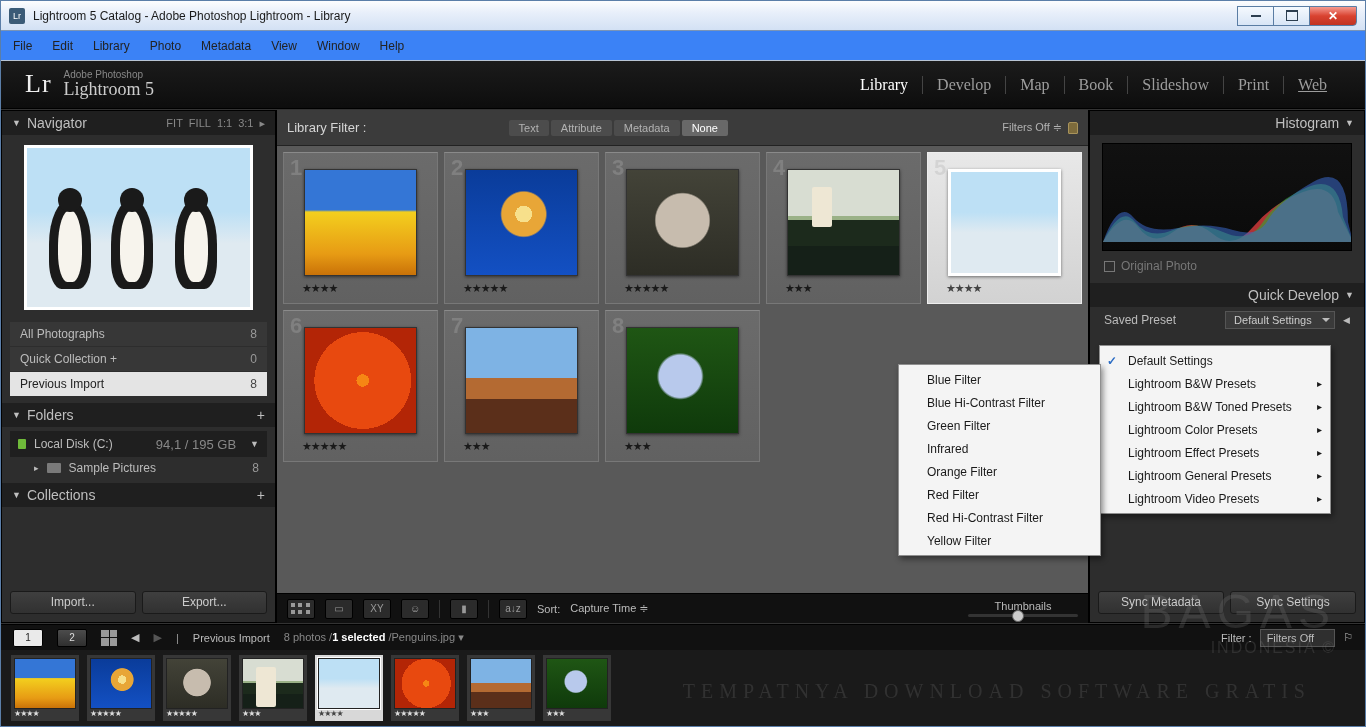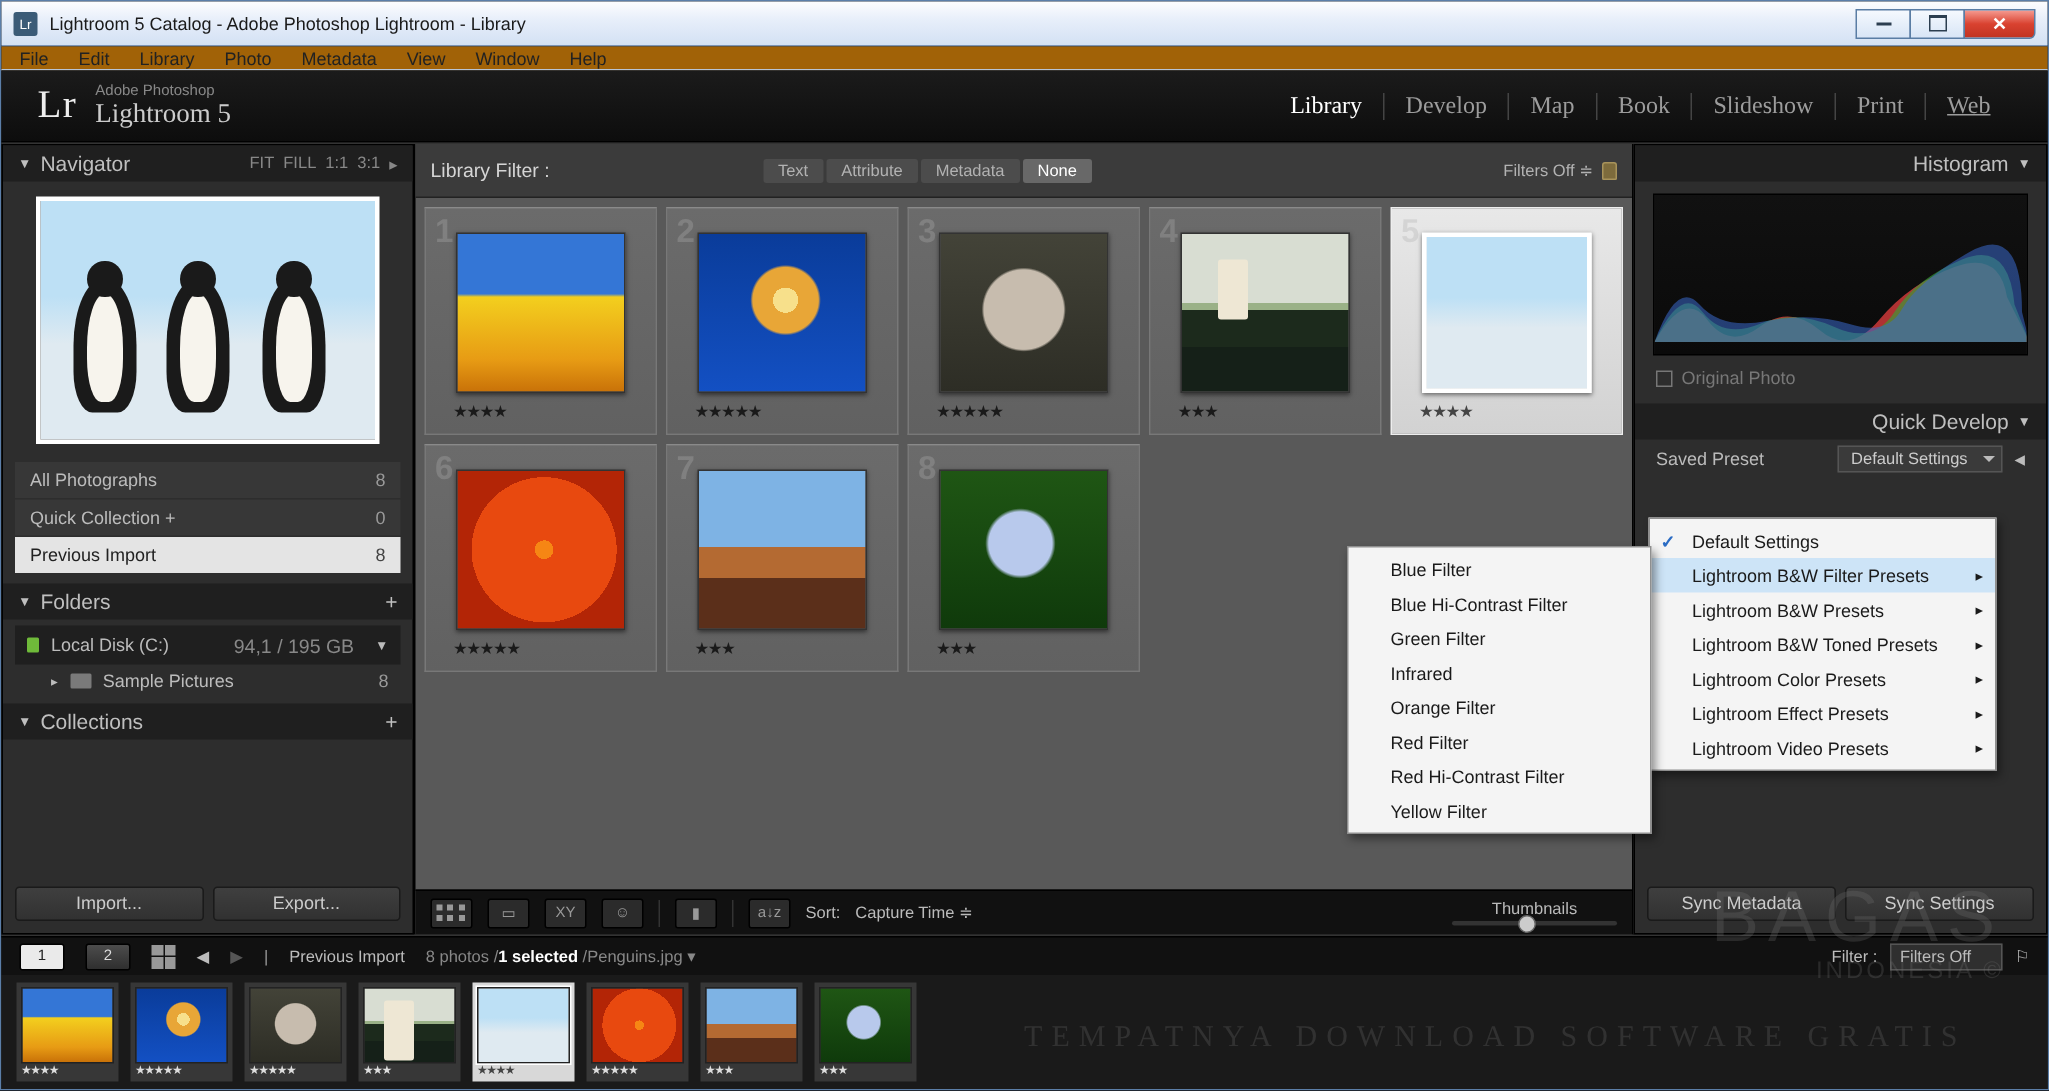--- a/index.html
+++ b/index.html
@@ -9,21 +9,21 @@
     .win-frame { border: 1px solid #5b7ea8; height: 100%; display: flex; flex-direction: column; }
     .title-bar { height: 30px; background: linear-gradient(#fdfdfe,#e8effa 40%,#d3e1f4); display: flex; align-items: center; padding: 0 8px; border-bottom: 1px solid #7a94b7; }
     .app-icon { width: 16px; height: 16px; background: #3b5b77; border-radius: 2px; margin-right: 8px; display: flex; align-items: center; justify-content: center; font-size: 9px; color: #fff; }
     .title-text { color: #1a1a1a; font-size: 12px; flex: 1; }
     .win-ctrls { display: flex; }
     .win-btn { width: 37px; height: 20px; border: 1px solid #5a7da4; background: linear-gradient(#f5f9fe,#d8e5f6); margin-left: -1px; display: flex; align-items: center; justify-content: center; color: #2c3e50; cursor: pointer; }
     .win-btn.close { width: 48px; background: linear-gradient(#f59a90,#d94230 50%,#c13322); color: #fff; border-radius: 0 0 4px 0; }
     .win-btn.min::before { content: ""; width: 10px; height: 2px; background: #2c3e50; }
     .win-btn.max::before { content: ""; width: 10px; height: 8px; border: 1px solid #2c3e50; border-top-width: 2px; }
     .win-btn.close::before { content: "✕"; font-weight: bold; }
-    .menu-bar { height: 16px; background: #a16207; display: flex; align-items: center; gap: 4px; padding: 0 4px; border-bottom: 1px solid #b8c4d4; }
+    .menu-bar { height: 30px; background: #3b82f6; display: flex; align-items: center; gap: 4px; padding: 0 4px; border-bottom: 1px solid #b8c4d4; }
     .menu-item { color: #222; padding: 2px 8px; cursor: pointer; }
 
     .lr-body { flex: 1; background: #1a1a1a; display: flex; flex-direction: column; min-height: 0; }
 
     
     .module-bar { height: 48px; background: linear-gradient(#1b1b1b,#0d0d0d); display: flex; align-items: center; padding: 0 24px; border-bottom: 1px solid #000; }
     .lr-logo { display: flex; align-items: center; gap: 12px; color: #ccc; }
     .lr-mark { color: #eee; font-family: Georgia, serif; font-size: 26px; letter-spacing: 1px; }
     .lr-name { line-height: 1.1; }
     .lr-name .sup { font-size: 10px; color: #888; }
@@ -425,25 +425,25 @@
         <div class="fs-cell">
           <div class="fs-th th-hydra"></div>
           <div class="fs-rate">★★★</div>
         </div>
       </div>
   </div>
 </div>
 
 <div class="menu-pop sub1" id="dd1">
     <div class="mp-item chk">Default Settings</div>
-    <div class="mp-item hasub hov">Lightroom B&amp;W Filter Presets</div>
     <div class="mp-item hasub">Lightroom B&amp;W Presets</div>
     <div class="mp-item hasub">Lightroom B&amp;W Toned Presets</div>
     <div class="mp-item hasub">Lightroom Color Presets</div>
     <div class="mp-item hasub">Lightroom Effect Presets</div>
+    <div class="mp-item hasub">Lightroom General Presets</div>
     <div class="mp-item hasub">Lightroom Video Presets</div>
   </div>
 <div class="menu-pop sub2" id="dd2">
     <div class="mp-item">Blue Filter</div>
     <div class="mp-item">Blue Hi-Contrast Filter</div>
     <div class="mp-item">Green Filter</div>
     <div class="mp-item">Infrared</div>
     <div class="mp-item">Orange Filter</div>
     <div class="mp-item">Red Filter</div>
     <div class="mp-item">Red Hi-Contrast Filter</div>

